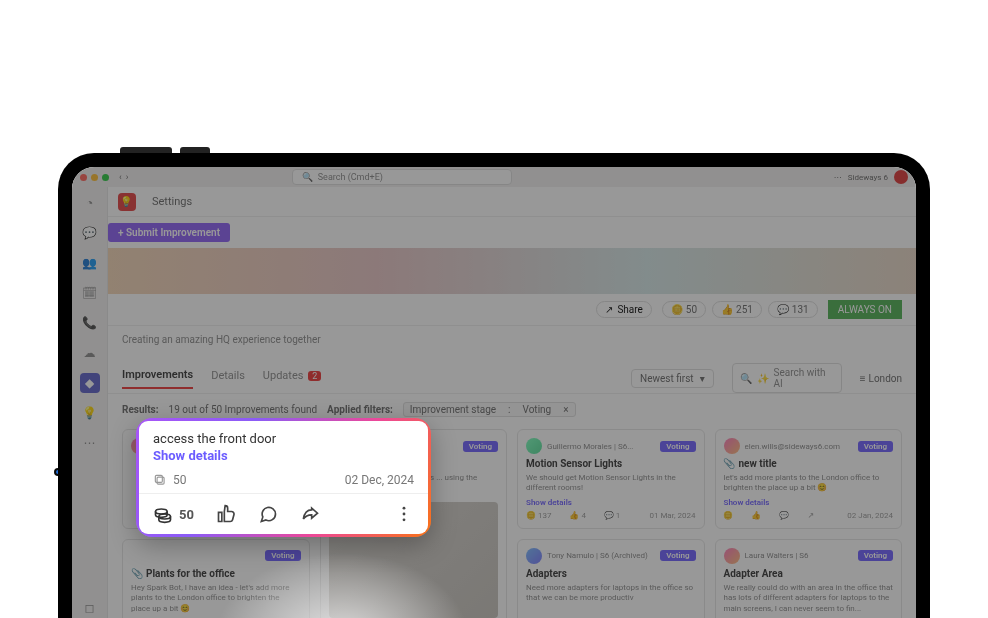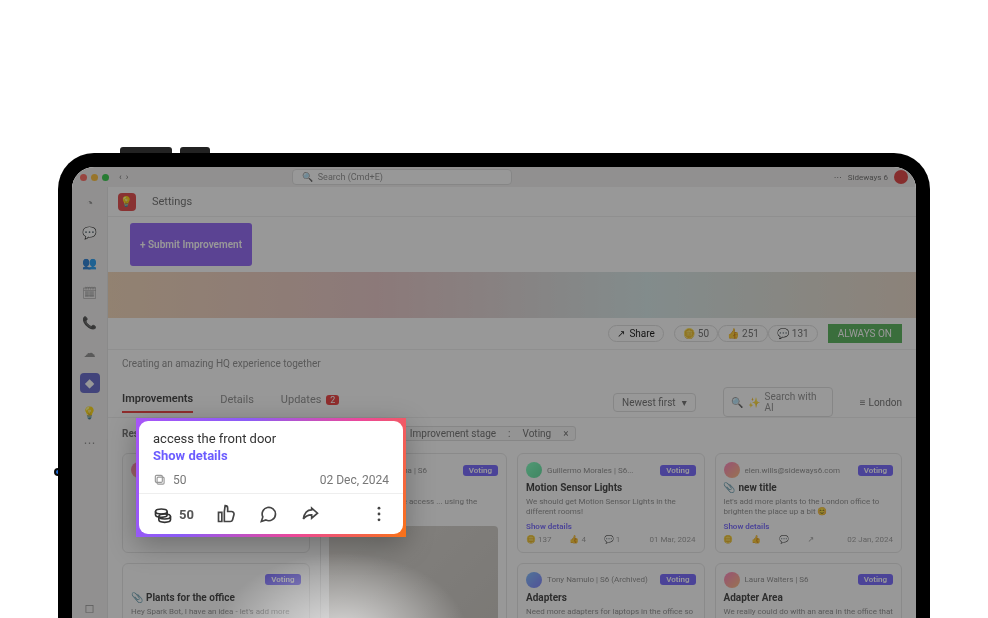--- a/index.html
+++ b/index.html
@@ -110,23 +110,23 @@
     width: 18px; height: 18px; border-radius: 4px;
     background: #e33d3d;
     display: flex; align-items: center; justify-content: center;
     color: #fff; font-size: 10px; font-weight: bold;
   }
   .app-tabs { display: flex; gap: 14px; flex-direction: column; }
   .app-tab { cursor: pointer; }
   .app-tab.active { color: #222; font-weight: 600; }
 
   .submit-btn {
-    margin: 6px 22px;
+    margin: 6px 0;
     display: inline-block;
-    padding: 16px 10px;
+    padding: 4px 10px;
     background: #8b5cf6;
     color: #fff;
     border-radius: 3px;
     font-size: 10px;
     font-weight: 600;
   }
 
   .hero {
     height: 46px;
     background: linear-gradient(90deg, #f3d5b5, #e8c4c4, #d5e8e8, #e8d5c4);
@@ -138,33 +138,33 @@
     padding: 6px 14px;
     border-bottom: 1px solid #eee;
     gap: 10px;
     font-size: 10px;
   }
   .share-pill {
     margin-left: auto;
     background: #fff; border: 1px solid #ddd; border-radius: 14px;
     padding: 2px 8px; display: flex; gap: 4px; align-items: center;
   }
-  .vote-pills { display: flex; gap: 0; }
+  .vote-pills { display: flex; gap: 6px; }
   .vote-pill { border: 1px solid #ddd; border-radius: 12px; padding: 2px 8px; color: #666; }
   .always-on { background: #4caf50; color: #fff; padding: 4px 10px; font-weight: 400; font-size: 10px; }
 
   .page-title-area { padding: 8px 14px; }
   .breadcrumb { font-size: 10px; color: #888; margin-bottom: 4px; }
   .page-title { font-size: 15px; font-weight: 700; color: #333; line-height: 1.3; }
 
   .tabs-row {
     display: flex; align-items: center;
     padding: 6px 14px 0 14px;
     border-bottom: 1px solid #eee;
-    font-size: 11px; gap: 27px;
+    font-size: 11px; gap: 18px;
   }
   .tab { padding-bottom: 6px; color: #888; cursor: pointer; }
   .tab.active { color: #333; font-weight: 600; border-bottom: 2px solid #e33; }
   .badge { background: #e33; color: #fff; border-radius: 3px; padding: 0 4px; font-size: 9px; margin-left: 2px; }
   .sort-dd {
     margin-left: auto; border: 1px solid #ddd; border-radius: 4px;
     padding: 3px 8px; font-size: 10px; color: #666;
     display: flex; gap: 6px; align-items: center;
   }
   .ai-search {
@@ -225,22 +225,22 @@
     left: 100px; top: 370px;
     width: 340px; height: 200px;
     pointer-events: none;
     background: radial-gradient(ellipse 180px 120px at 50% 50%, rgba(255,255,255,0.74) 0%, rgba(255,255,255,0.28) 45%, rgba(255,255,255,0) 70%);
   }
 
   
   .popup-wrap {
     position: absolute;
     left: 136px; top: 418px;
-    width: 270px;
-    border-radius: 0;
+    width: 295px;
+    border-radius: 16px;
     padding: 3px;
     background: linear-gradient(120deg, #a855f7, #8b5cf6, #ec4899, #f97316);
     box-shadow: 0 8px 26px rgba(0,0,0,0.28);
     z-index: 50;
   }
   .popup {
     background: #fff;
     border-radius: 9px;
     overflow: hidden;
     font-size: 12px;

